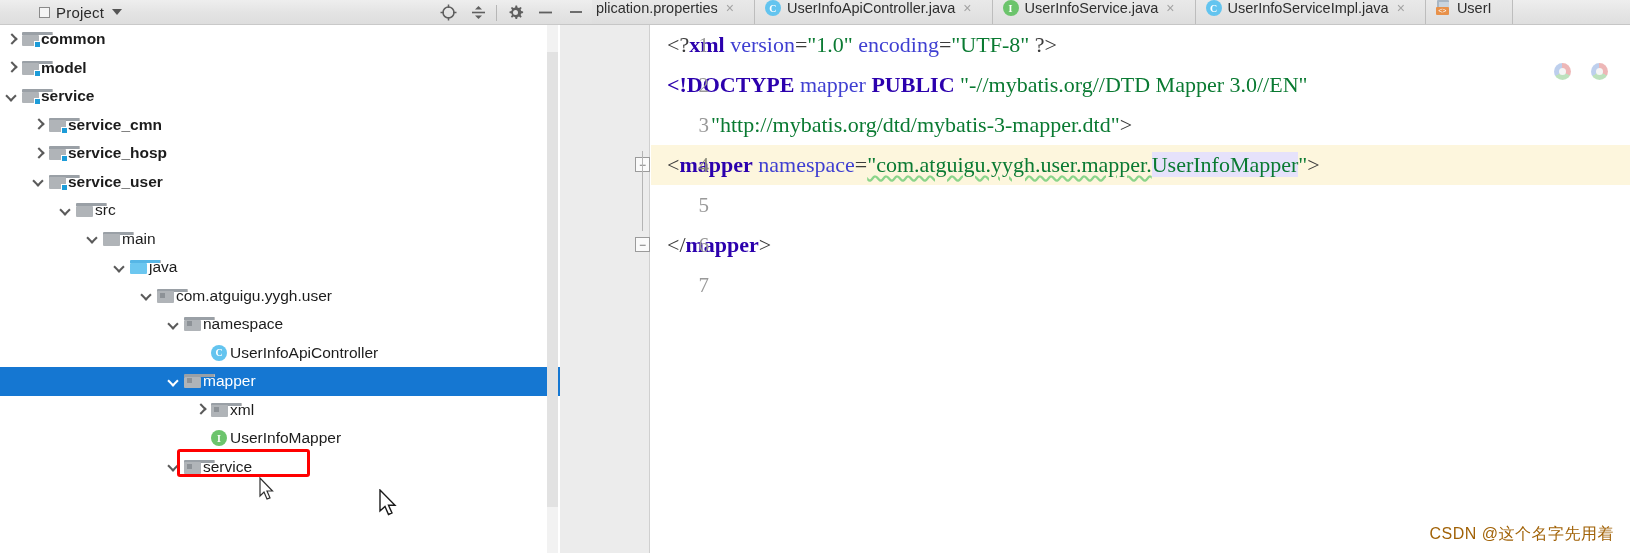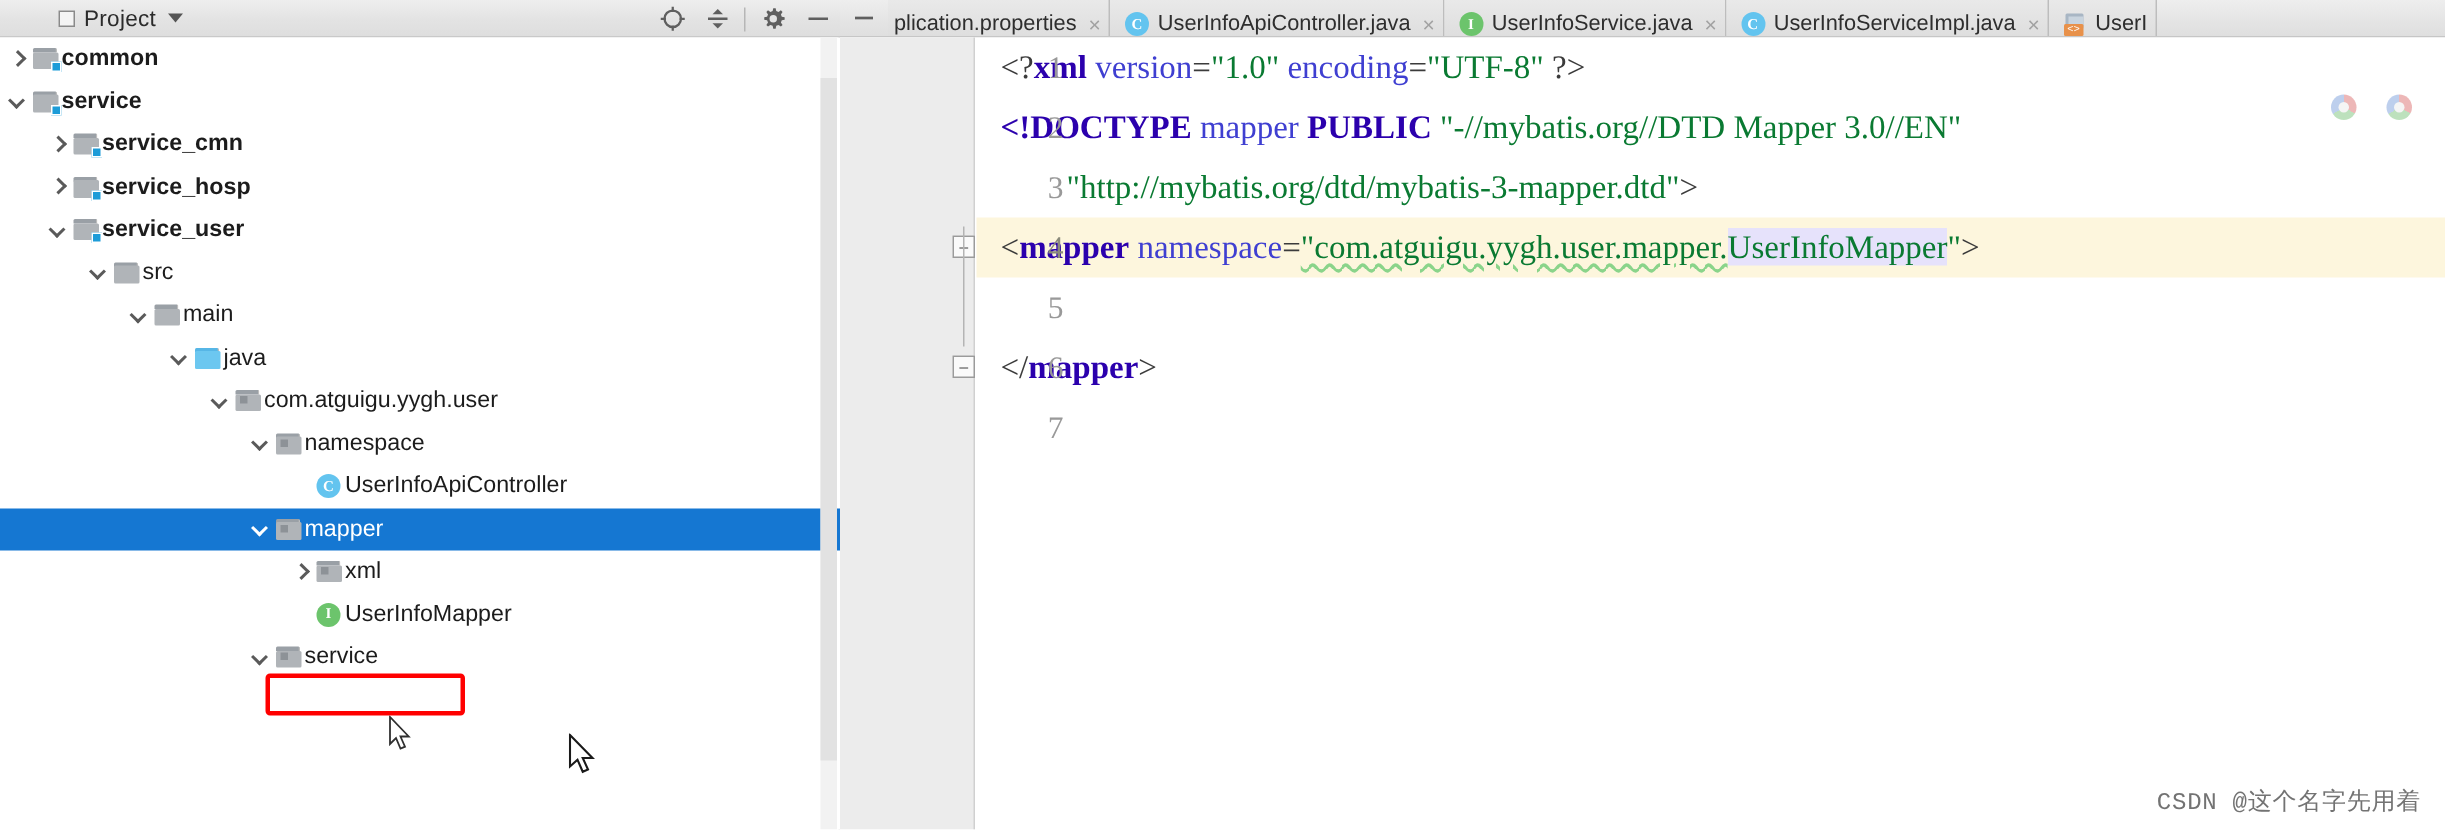--- a/index.html
+++ b/index.html
@@ -109,22 +109,22 @@
   .editor-area {
     position: absolute; left: 560px; top: 0; width: 1070px; height: 553px; background: #ffffff;
   }
   .tabbar {
     position: relative; height: 25px; width: 1070px;
     background: linear-gradient(180deg,#eeeeee 0%,#e4e4e4 60%,#dfdfdf 100%);
     border-bottom: 1px solid #c6c6c6;
     display: flex; align-items: stretch; overflow: hidden;
   }
   .tab {
-    display: flex; align-items: flex-end; gap: 6px;
-    padding: 0 5px 0 10px;
+    display: flex; align-items: flex-start; gap: 6px;
+    padding: 0 20px 0 10px;
     border-right: 1px solid #bdbdbd;
     font-size: 14.5px; color: #2e2e2e;
     background: linear-gradient(180deg,#e9e9e9 0%,#dedede 100%);
   }
   .tab.first { padding-left: 4px; }
   .tab .tname { white-space: nowrap; }
   .tab .tclose { color: #a2a2a2; font-size: 14px; margin-left: 2px; }
   .tab-minus { display:flex; align-items:center; padding: 0 8px; }
 
   .xml-ic { position: relative; width: 15px; height: 15px; }
@@ -175,22 +175,22 @@
   }
 
   .browser-icons { position: absolute; right: 22px; top: 38px; display: flex; gap: 20px; }
   .bic { width: 17px; height: 17px; border-radius: 50%;
          background: conic-gradient(#e8a0a0 0 33%, #a8d8a8 0 66%, #a8c0e8 0 100%);
          display:flex; align-items:center; justify-content:center; opacity:.75;}
   .bic::after { content:""; width:7px; height:7px; border-radius:50%; background:#f2f2f2; }
 
   .watermark {
     position: absolute; right: 16px; bottom: 8px;
-    font-size: 16px; color: #737373; letter-spacing: .5px;
-    font-family: Liberation Mono, monospace;
+    font-size: 16px; color: #a16207; letter-spacing: .5px;
+    font-family: Liberation Sans, sans-serif;
   }
 </style>
 </head>
 <body>
 
 <div id="app">
 
   <div class="project-panel">
 
     <div class="project-header">
@@ -234,20 +234,31 @@
         <div class="row" style="padding-left: 4px;">
           <span class="arrow closed"></span>
           <span class="icon-wrap">
             <span class="fld">
               <span class="tab"></span>
               <span class="body"></span>
               <span class="badge"></span>
             </span>
           </span>
           <span class="label bold">common</span>
+        </div>
+        <div class="row" style="padding-left: 4px;">
+          <span class="arrow closed"></span>
+          <span class="icon-wrap">
+            <span class="fld">
+              <span class="tab"></span>
+              <span class="body"></span>
+              <span class="badge"></span>
+            </span>
+          </span>
+          <span class="label bold">model</span>
         </div>
         <div class="row" style="padding-left: 4px;">
           <span class="arrow open"></span>
           <span class="icon-wrap">
             <span class="fld">
               <span class="tab"></span>
               <span class="body"></span>
               <span class="badge"></span>
             </span>
           </span>

